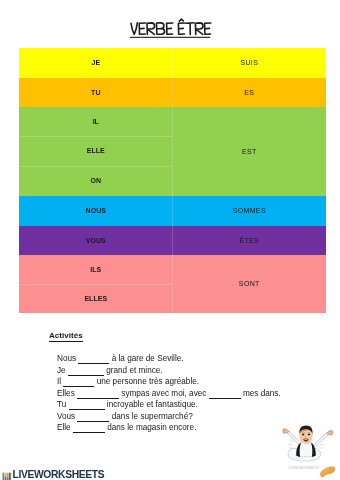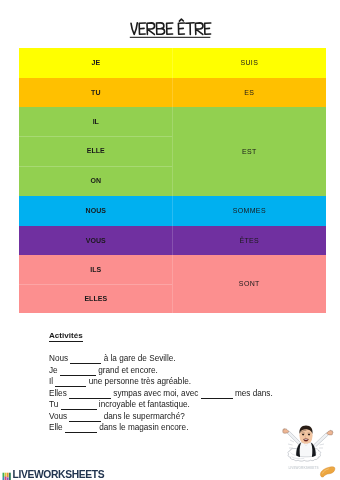--- a/index.html
+++ b/index.html
@@ -20,21 +20,21 @@
   .col-l .cell span{font-weight:bold;}
   .col-r .cell span{font-weight:normal;letter-spacing:0.35px;}
   .divider{position:absolute;left:0;width:100%;height:1px;background:rgba(255,255,255,0.20);}
   .vdivider{position:absolute;left:152.6px;top:0;width:0.8px;height:265px;
             background:rgba(255,255,255,0.16);}
 
   
   .acts{position:absolute;left:49px;top:324px;width:290px;}
   .acts-title{font-size:8.1px;font-weight:bold;color:#1a1a1a;display:inline-block;
               border-bottom:1px solid #1a1a1a;line-height:9px;padding-bottom:1px;}
-  .acts-list{margin:0;padding:0;list-style:none;margin-top:11px;}
+  .acts-list{margin:8px;padding:0;list-style:none;margin-top:11px;}
   .acts-list li{font-size:8.2px;color:#1a1a1a;line-height:11.5px;white-space:nowrap;}
   .blank{display:inline-block;border-bottom:0.9px solid #1a1a1a;position:relative;top:3px;}
 
   
   .lw{position:absolute;left:2px;top:469px;height:13px;display:flex;align-items:flex-start;}
   .lw-icon{width:9.5px;height:11px;margin-right:1px;margin-top:2px;}
   .lw-text{font-size:10.3px;font-weight:bold;color:#21344f;letter-spacing:-0.35px;line-height:12px;
            font-family:"Liberation Sans",sans-serif;}
 
   
@@ -129,21 +129,21 @@
           <span>SONT</span>
         </div>
       </div>
     <div class="vdivider"></div>
   </div>
 
   <div class="acts">
     <div class="acts-title">Activités</div>
     <ul class="acts-list" id="acts-list">
         <li><span>Nous </span><span class="blank" style="width: 31px;"></span><span> à la gare de Seville.</span></li>
-        <li><span>Je </span><span class="blank" style="width: 36px;"></span><span> grand et encore.</span></li>
+        <li><span>Je </span><span class="blank" style="width: 36px;"></span><span> grand et mince.</span></li>
         <li><span>Il </span><span class="blank" style="width: 31px;"></span><span> une personne très agréable.</span></li>
         <li><span>Elles </span><span class="blank" style="width: 42px;"></span><span> sympas avec moi, avec </span><span class="blank" style="width: 32px;"></span><span> mes dans.</span></li>
         <li><span>Tu </span><span class="blank" style="width: 36px;"></span><span> incroyable et fantastique.</span></li>
         <li><span>Vous </span><span class="blank" style="width: 32px;"></span><span> dans le supermarché?</span></li>
         <li><span>Elle </span><span class="blank" style="width: 32px;"></span><span> dans le magasin encore.</span></li>
       </ul>
   </div>
 
   <div class="lw">
     <svg class="lw-icon" viewBox="0 0 11 12">

